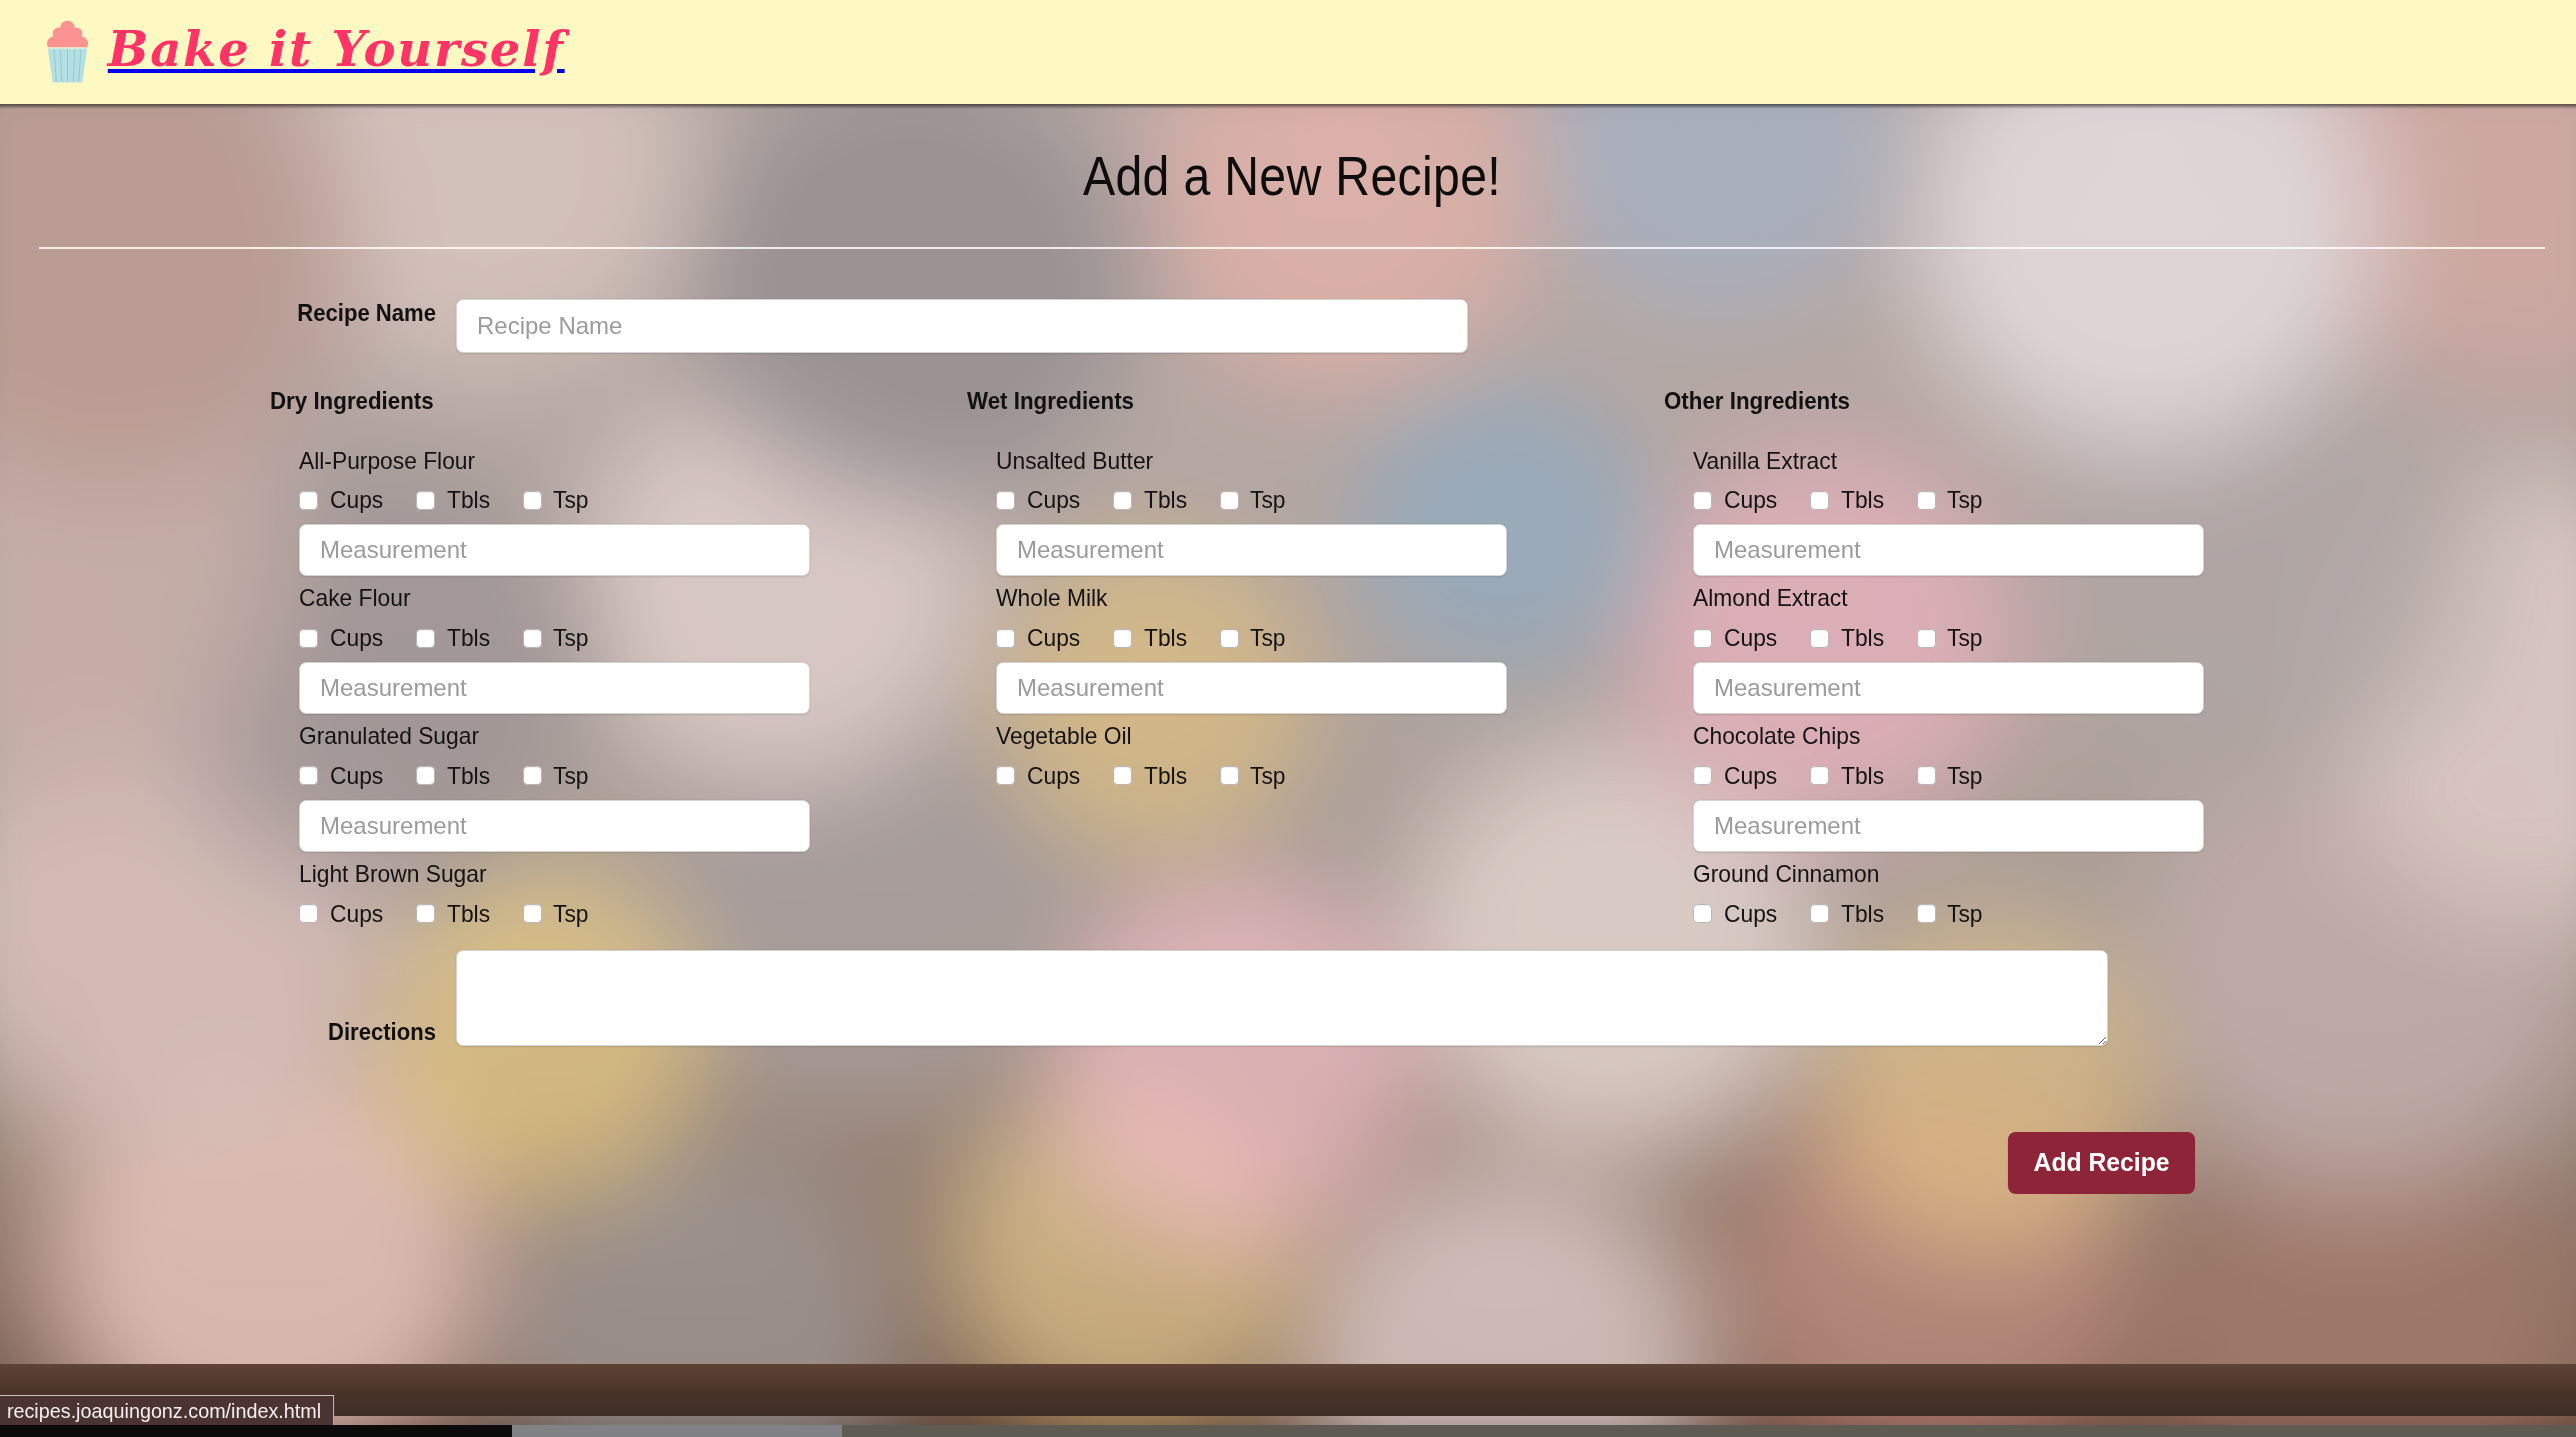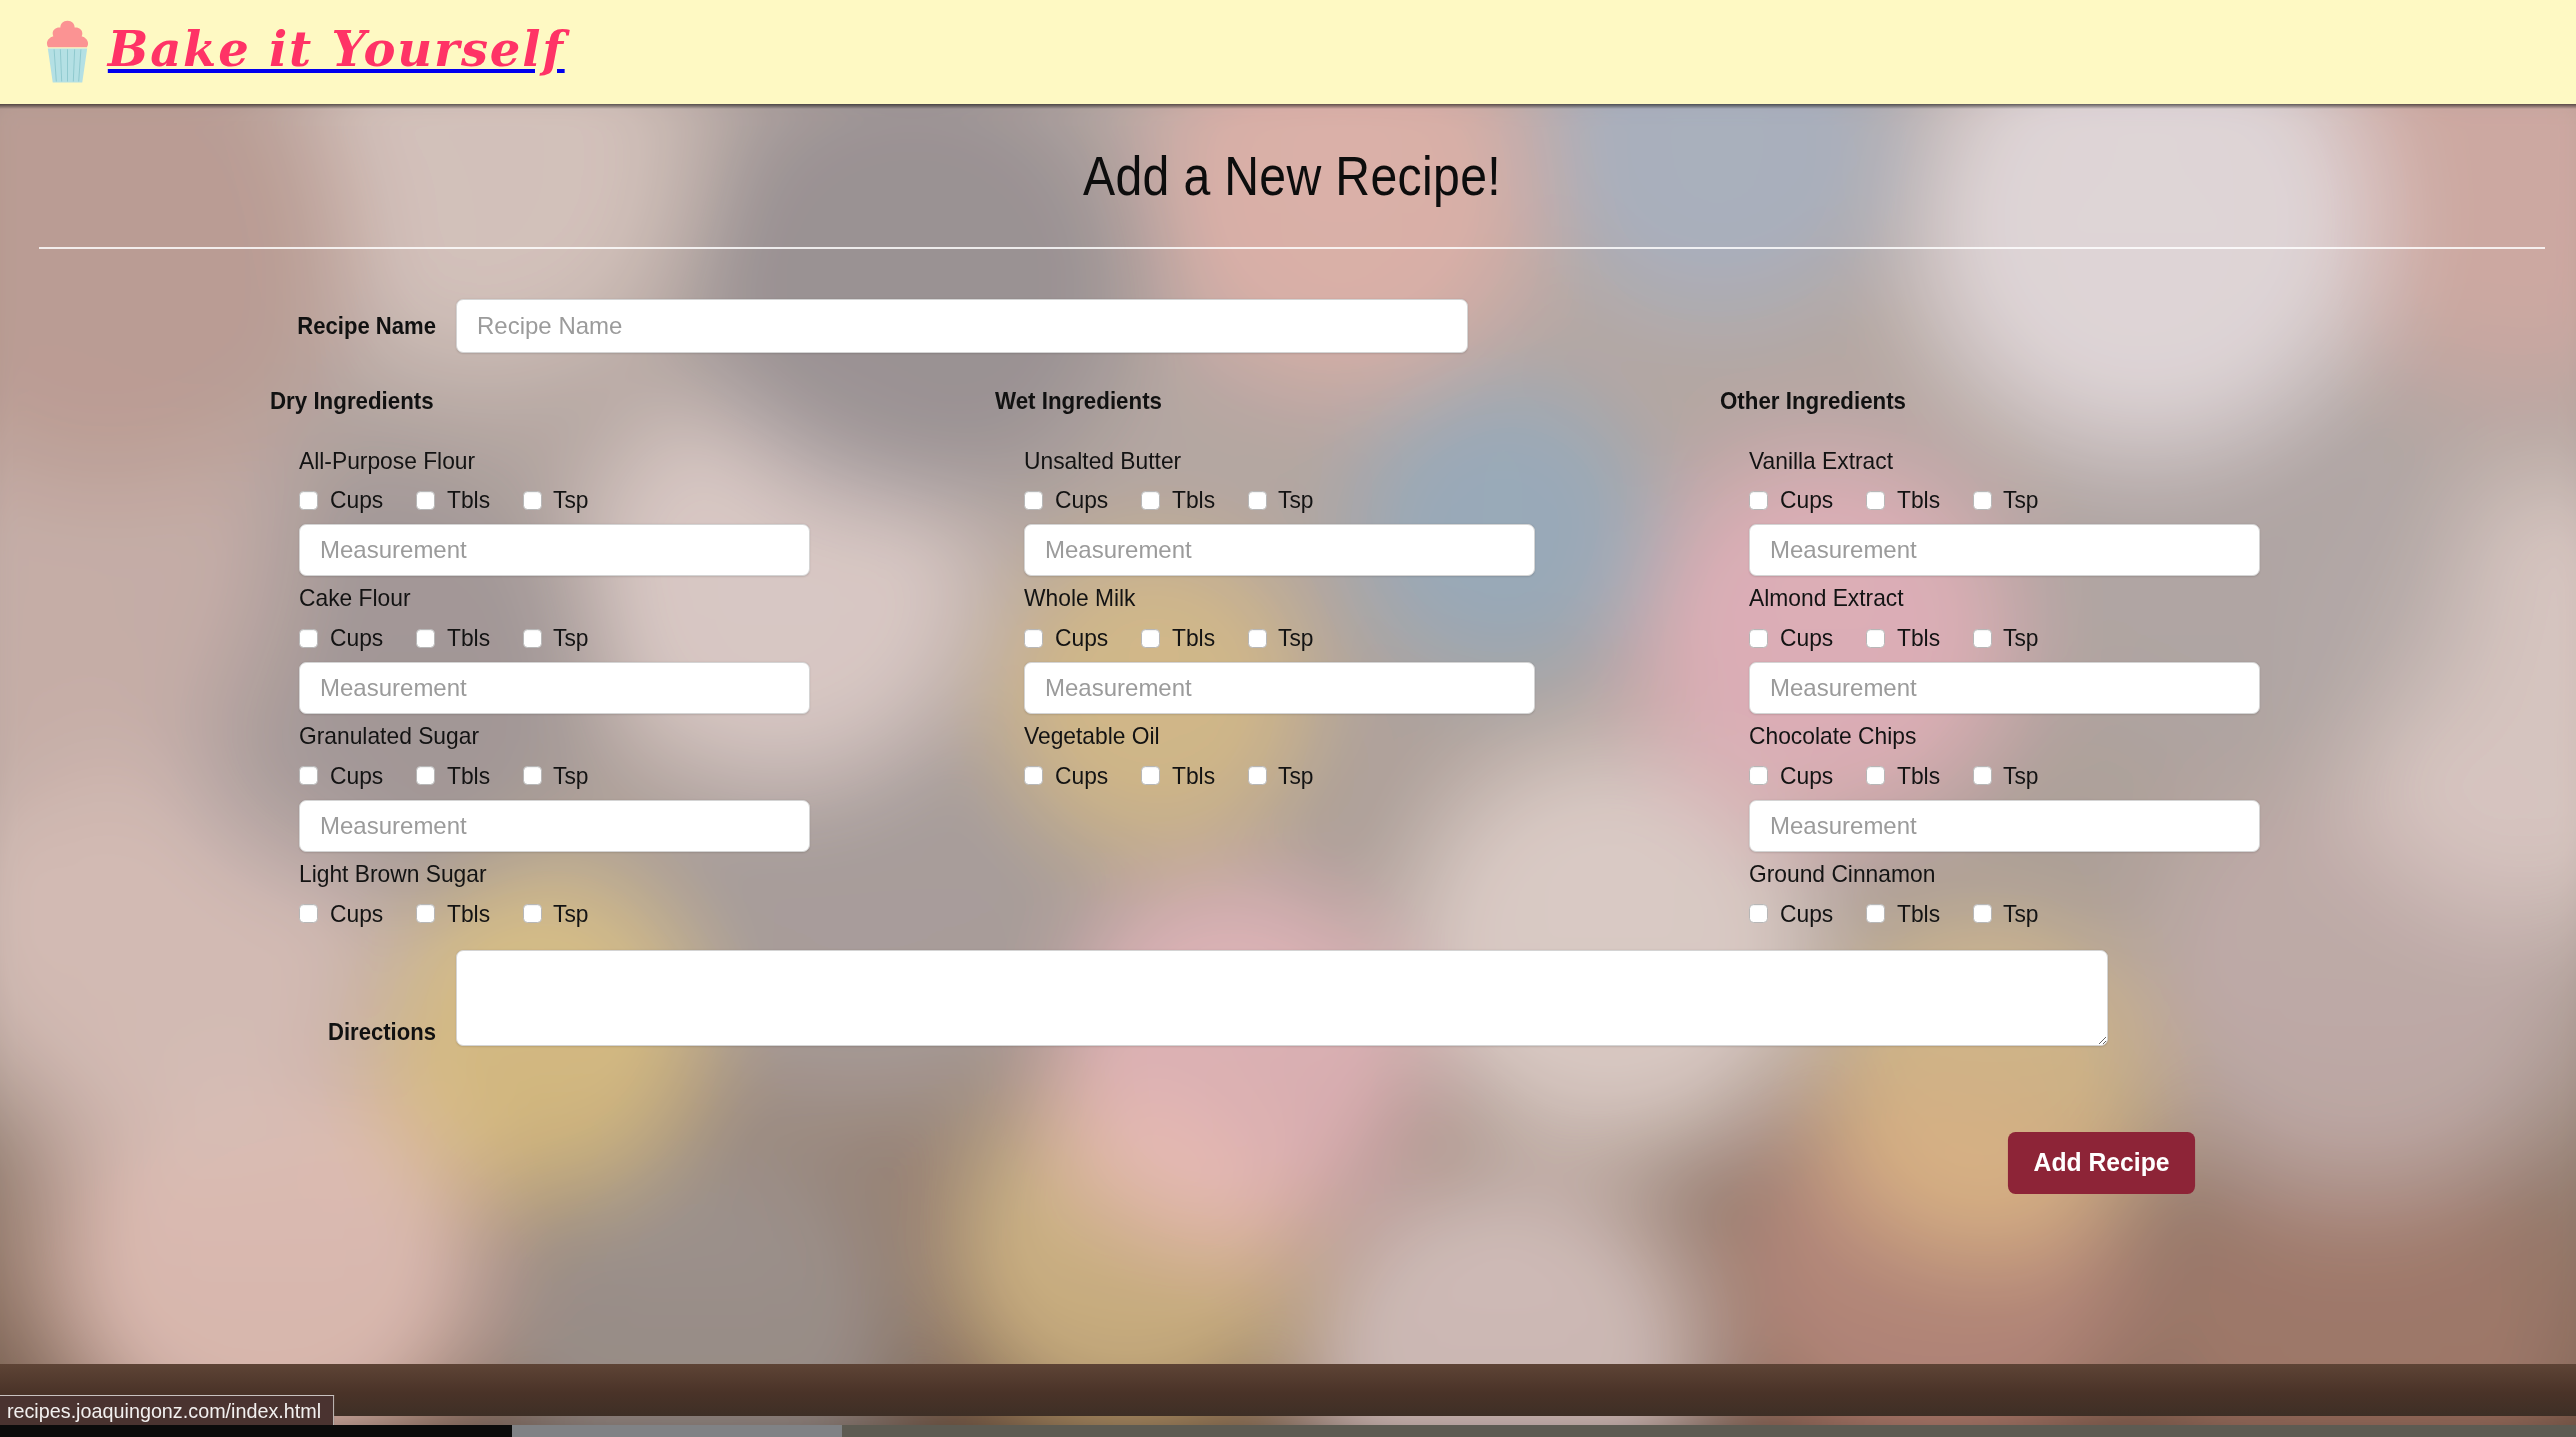--- a/index.html
+++ b/index.html
@@ -87,42 +87,42 @@
     font-family: "Liberation Sans Narrow", "Liberation Sans", sans-serif;
     transform: scaleX(.86); letter-spacing: 0.4px;
   }
   #title-rule {
     margin: 39px 31px 0 31px; height: 1.8px;
     background: rgba(255,255,255,.82);
   }
 
   
   #recipe-name-row {
-    display: flex; align-items: center;
+    display: flex; 
     margin: 50px 0 0 257px;
   }
   #recipe-name-label {
     width: 171px; text-align: right;
     font-size: 24px; font-weight: 700; color: #111;
     transform: scaleX(.92); transform-origin: right center;
   }
   .txt-input {
     height: 54px; border: 0.9px solid #d4d4d4; border-radius: 7.2px;
     background: #fff; font-size: 24px; color: #111;
     padding: 0 20px; outline: none;
     font-family: "Liberation Sans", sans-serif;
     box-shadow: 0 0.9px 1.8px rgba(0,0,0,.12);
   }
   .txt-input::placeholder { color: #9b9b9b; }
   #recipe-name-input { width: 1012px; margin-left: 20px; }
 
   
   #columns {
     display: flex; margin: 34px 0 0 0; padding-left: 262px;
-    height: 556px; overflow: hidden; gap: 28px;
+    height: 556px; overflow: hidden;
   }
   .col { width: 697px; }
   .col-title {
     font-size: 24px; font-weight: 700; color: #111;
     transform: scaleX(.93); transform-origin: left center;
     margin-bottom: 32px;
   }
   .ing { margin-left: 29px; }
   .ing-name {
     font-size: 24px; color: #131313; margin-bottom: 11.7px;

